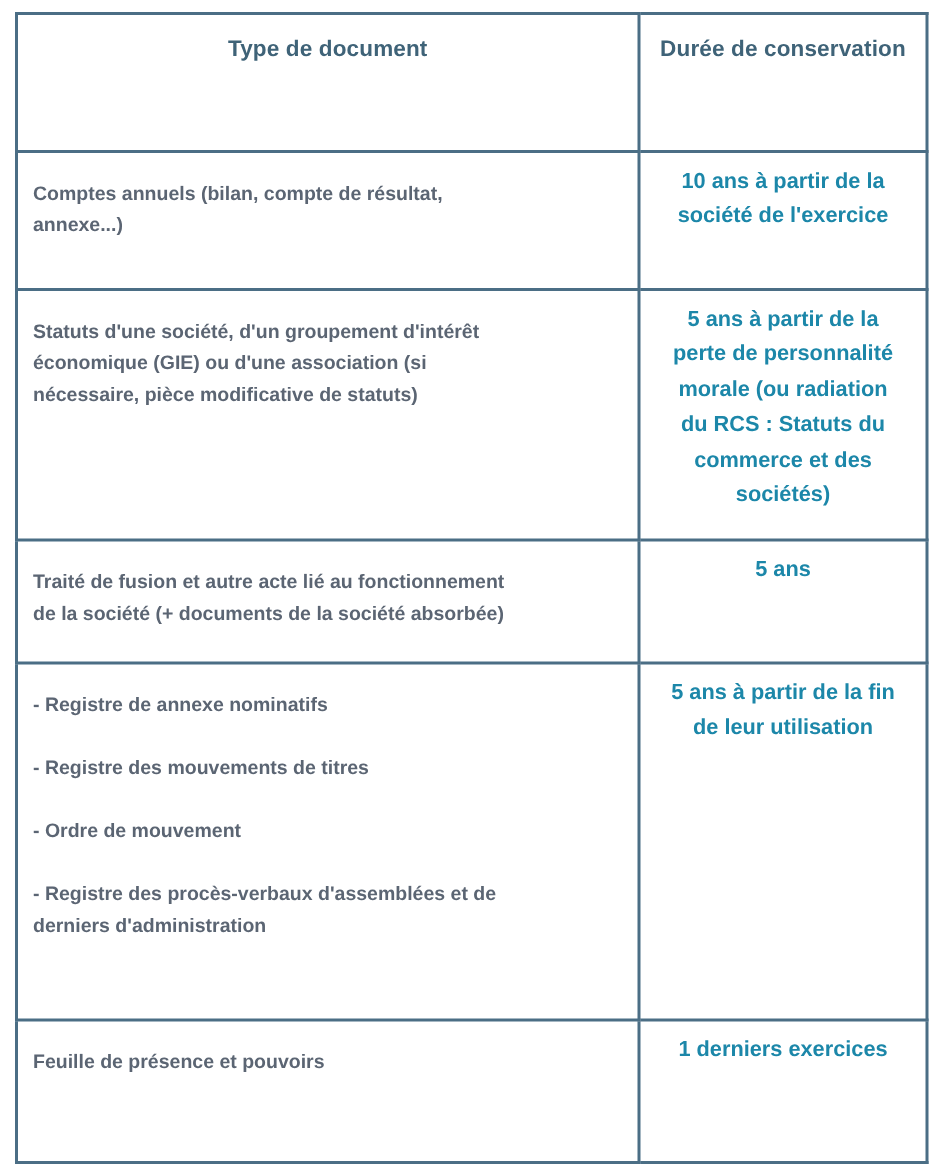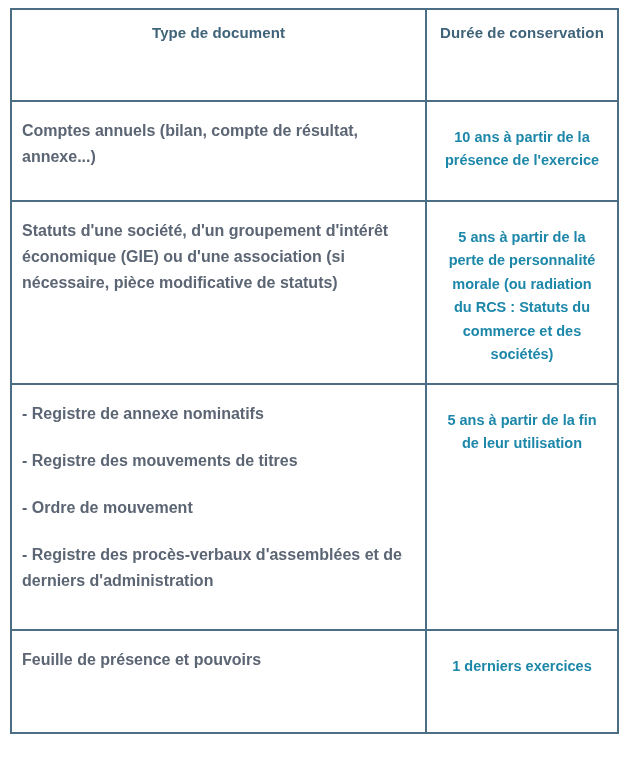--- a/index.html
+++ b/index.html
@@ -39,33 +39,33 @@
     text-align: center;
     font-size: 15px;
     font-weight: bold;
     color: #3f6378;
     padding: 14px 10px 30px 10px;
     letter-spacing: 0.1px;
   }
 
   td.type-cell {
     text-align: left;
-    font-size: 16px;
+    font-size: 13px;
     font-weight: bold;
     color: #5b6573;
     padding: 16px 11px 16px 10px;
     line-height: 1.62;
   }
 
   td.duree-cell {
     text-align: center;
     font-size: 14.5px;
     font-weight: bold;
     color: #1c87a9;
-    padding: 24px 12px 16px 12px;
+    padding: 8px 12px 16px 12px;
     line-height: 1.62;
   }
 
   td.type-cell .line,
   td.duree-cell .line {
     display: block;
   }
   td.type-cell .para {
     display: block;
     margin: 0 0 21px 0;
@@ -99,40 +99,49 @@
     </thead>
     <tbody>
 
       <tr class="row-0">
         <td class="type-cell">
           <span class="line">Comptes annuels (bilan, compte de résultat,</span>
           <span class="line">annexe...)</span>
         </td>
         <td class="duree-cell">
           <span class="line">10 ans à partir de la</span>
-          <span class="line">présence de l'exercice</span>
+          <span class="line">société de l'exercice</span>
         </td>
       </tr>
 
       <tr class="row-1">
         <td class="type-cell">
           <span class="line">Statuts d'une société, d'un groupement d'intérêt</span>
           <span class="line">économique (GIE) ou d'une association (si</span>
           <span class="line">nécessaire, pièce modificative de statuts)</span>
         </td>
         <td class="duree-cell">
           <span class="line">5 ans à partir de la</span>
           <span class="line">perte de personnalité</span>
           <span class="line">morale (ou radiation</span>
           <span class="line">du RCS : Statuts du</span>
           <span class="line">commerce et des</span>
           <span class="line">sociétés)</span>
         </td>
       </tr>
 
+      <tr class="row-2">
+        <td class="type-cell">
+          <span class="line">Traité de fusion et autre acte lié au fonctionnement</span>
+          <span class="line">de la société (+ documents de la société absorbée)</span>
+        </td>
+        <td class="duree-cell">
+          <span class="line">5 ans</span>
+        </td>
+      </tr>
 
       <tr class="row-3">
         <td class="type-cell">
           <span class="para">
             <span class="line">- Registre de annexe nominatifs</span>
           </span>
           <span class="para">
             <span class="line">- Registre des mouvements de titres</span>
           </span>
           <span class="para">

